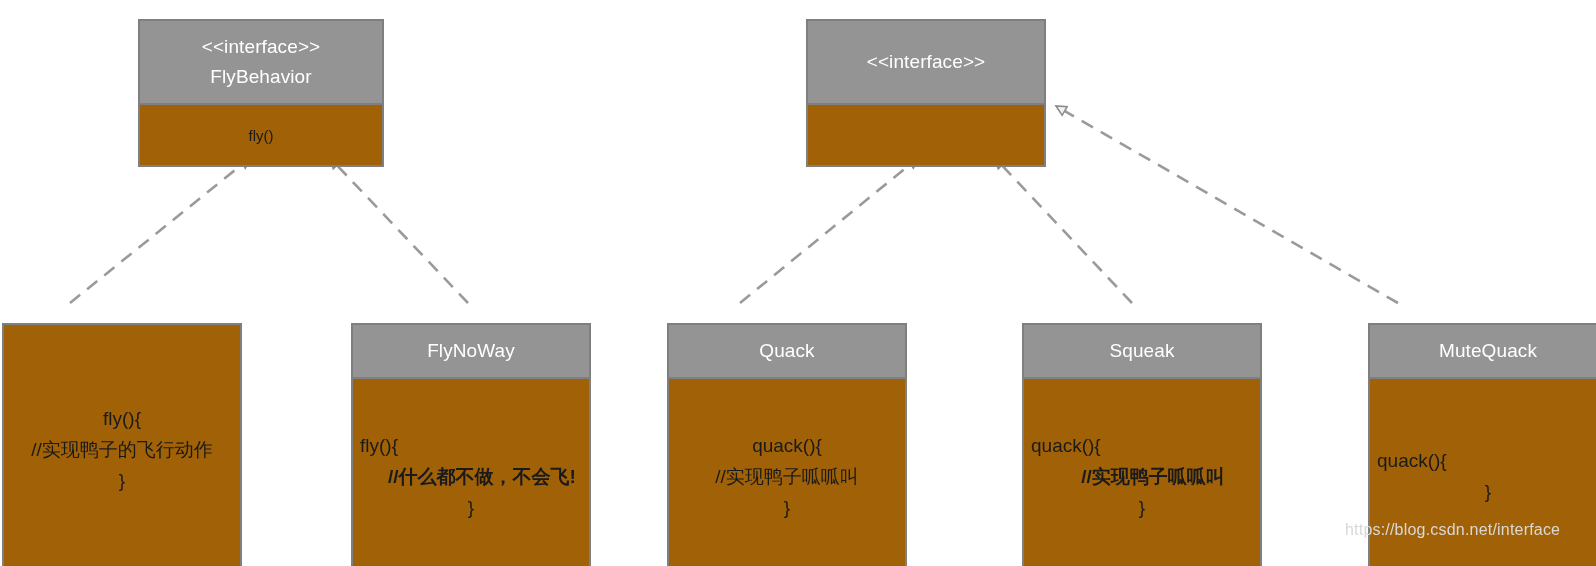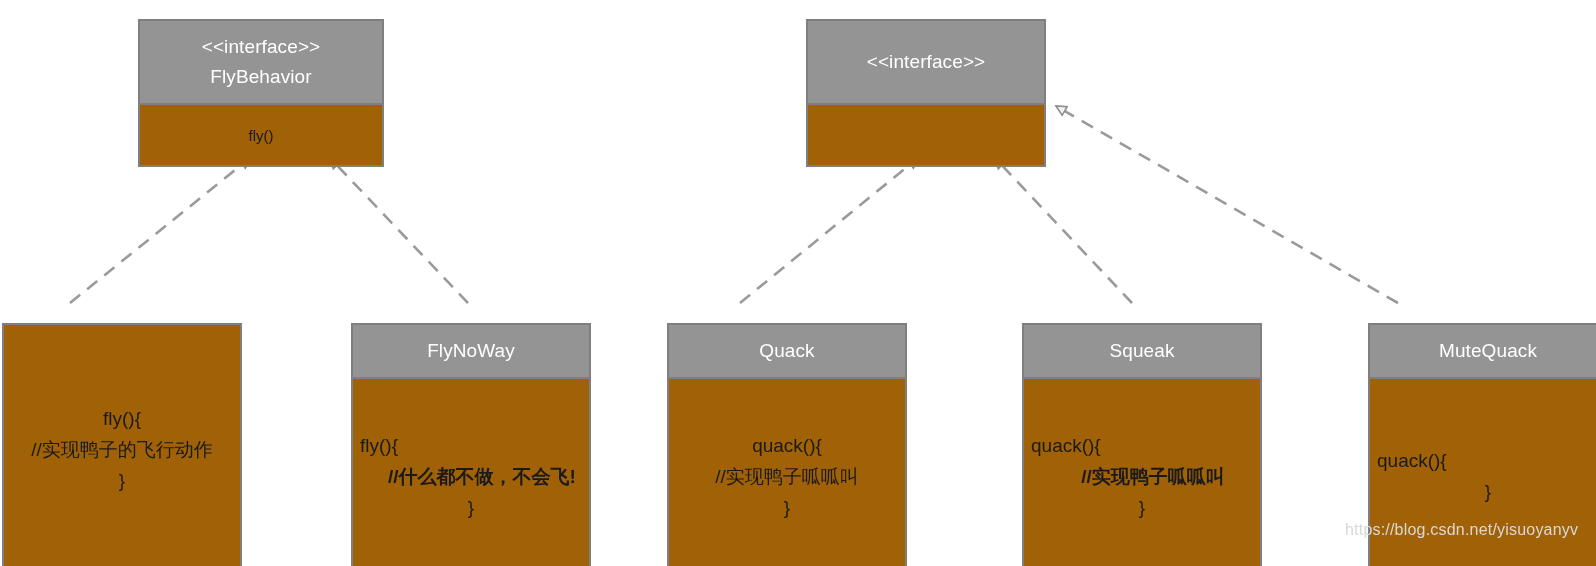--- a/index.html
+++ b/index.html
@@ -191,15 +191,15 @@
       <span>MuteQuack</span>
     </div>
     <div class="uml-body">
       <div class="code-block">
         <span class="code-sig-left">quack(){</span>
         <span class="code-close">}</span>
       </div>
     </div>
   </div>
 
-  <div class="watermark" style="left:1345px; top:521px;">https://blog.csdn.net/yisuoyanyv</div>
+  <div class="watermark" style="left:1345px; top:521px;">https://blog.csdn.net/interface</div>
 
 </div>
 
 </body></html>

